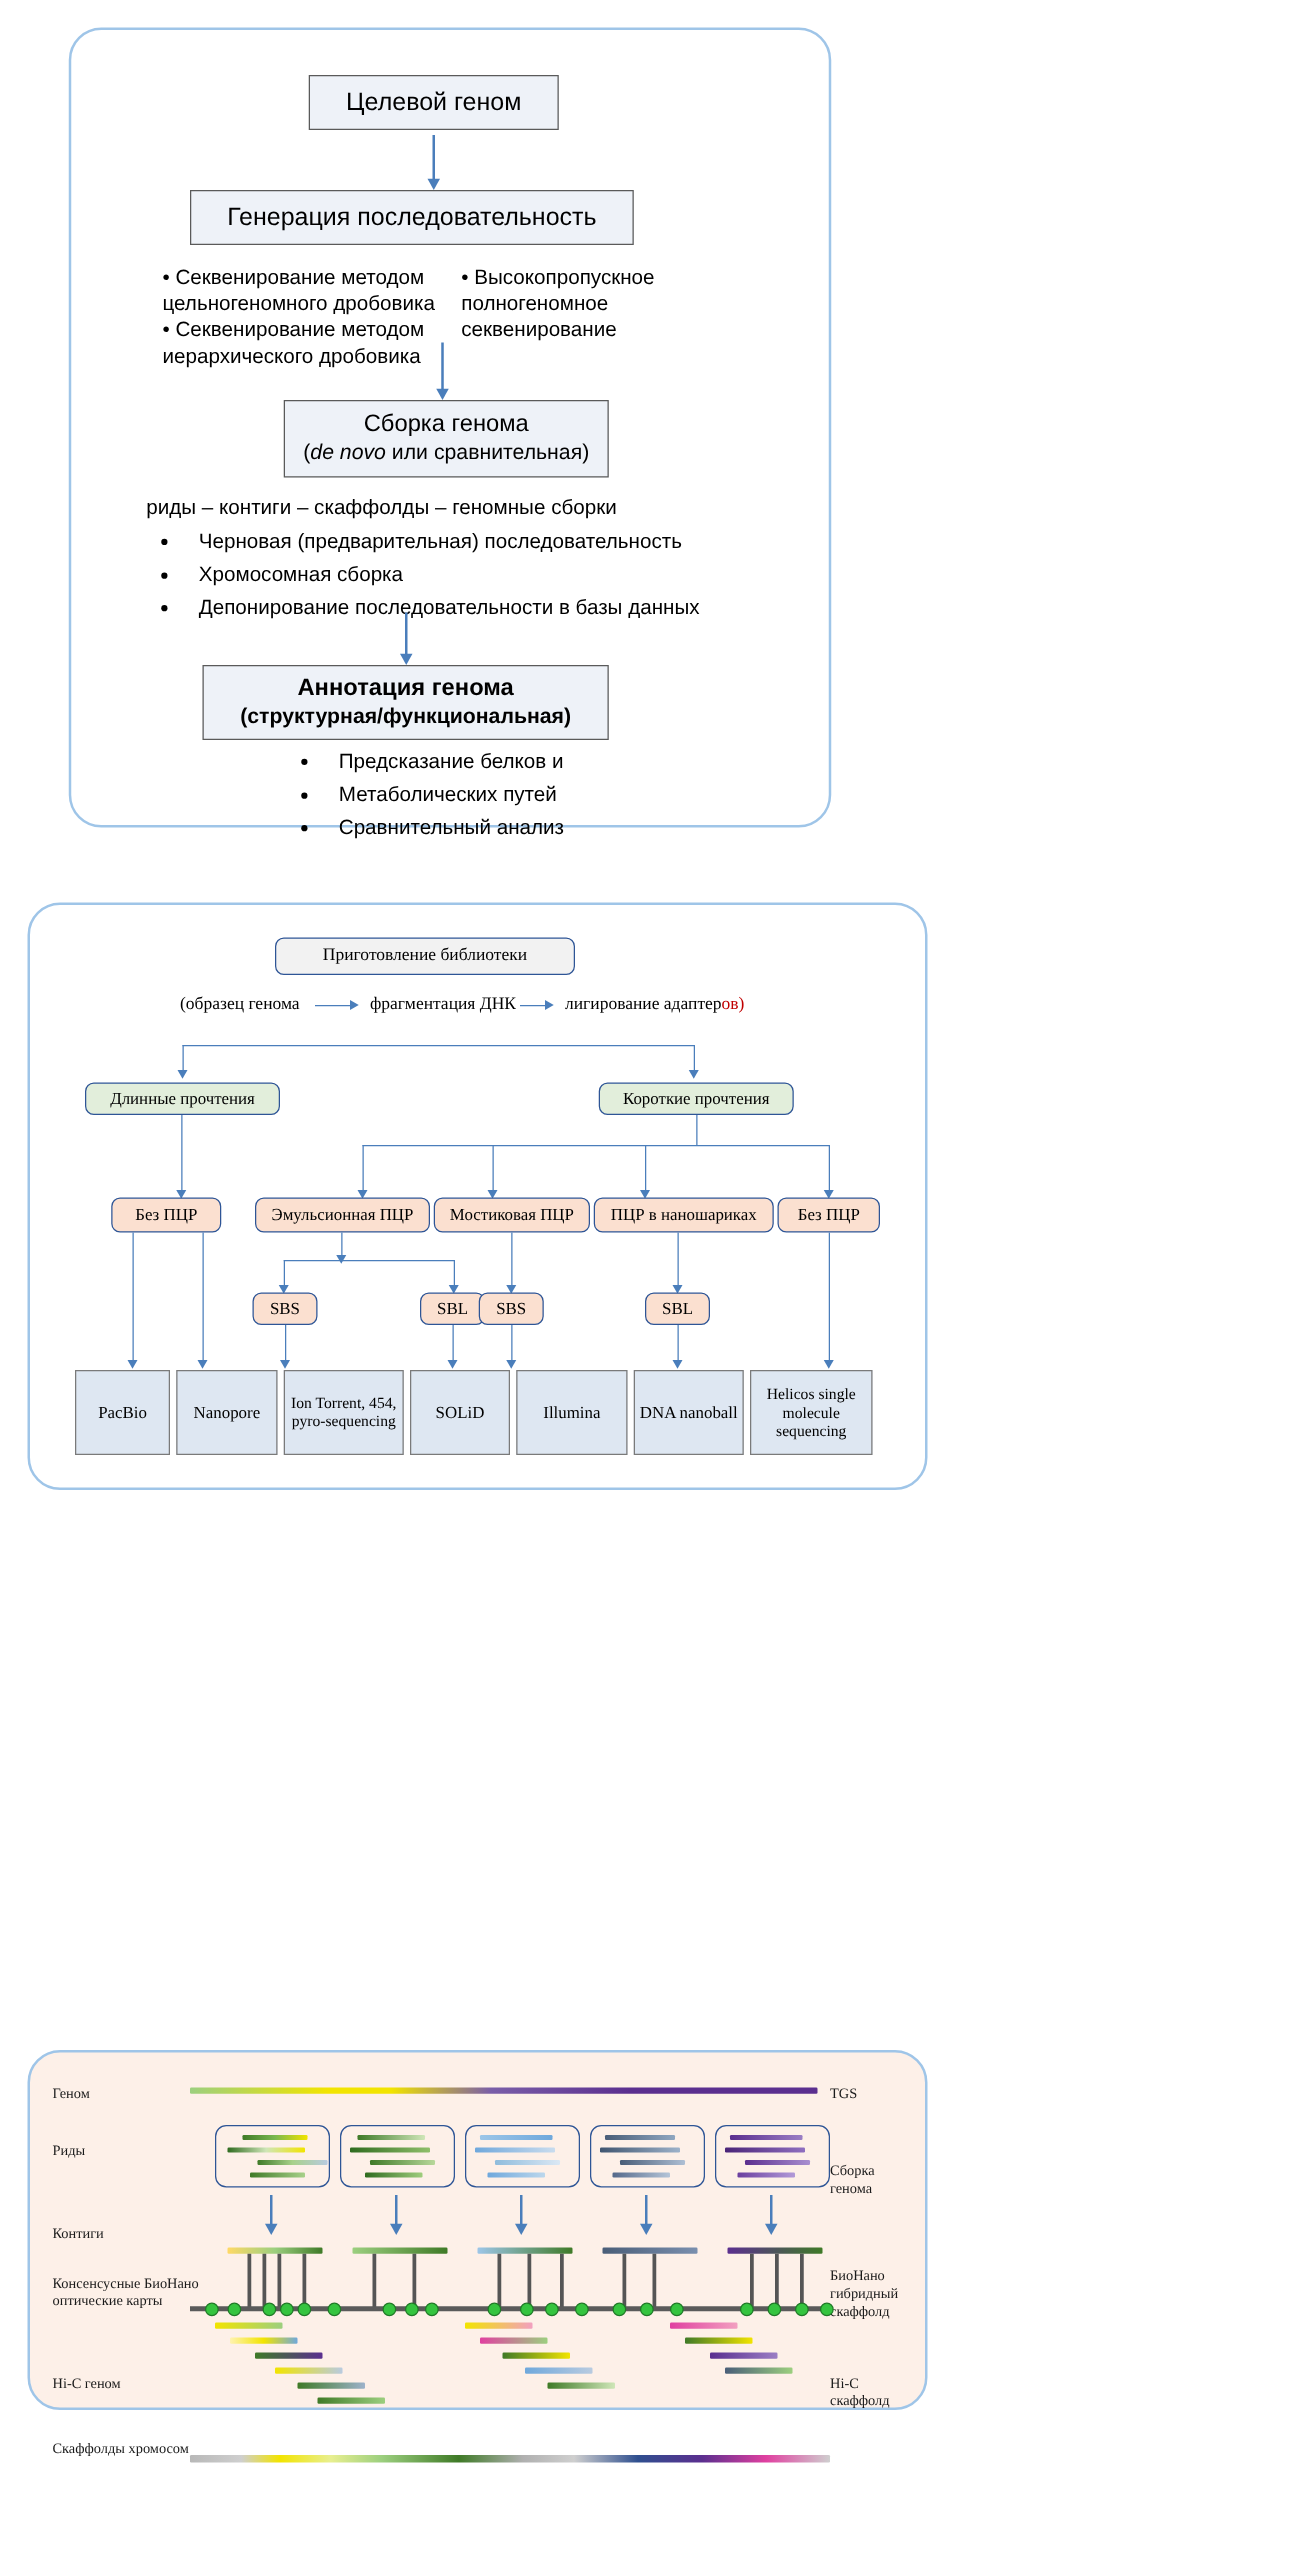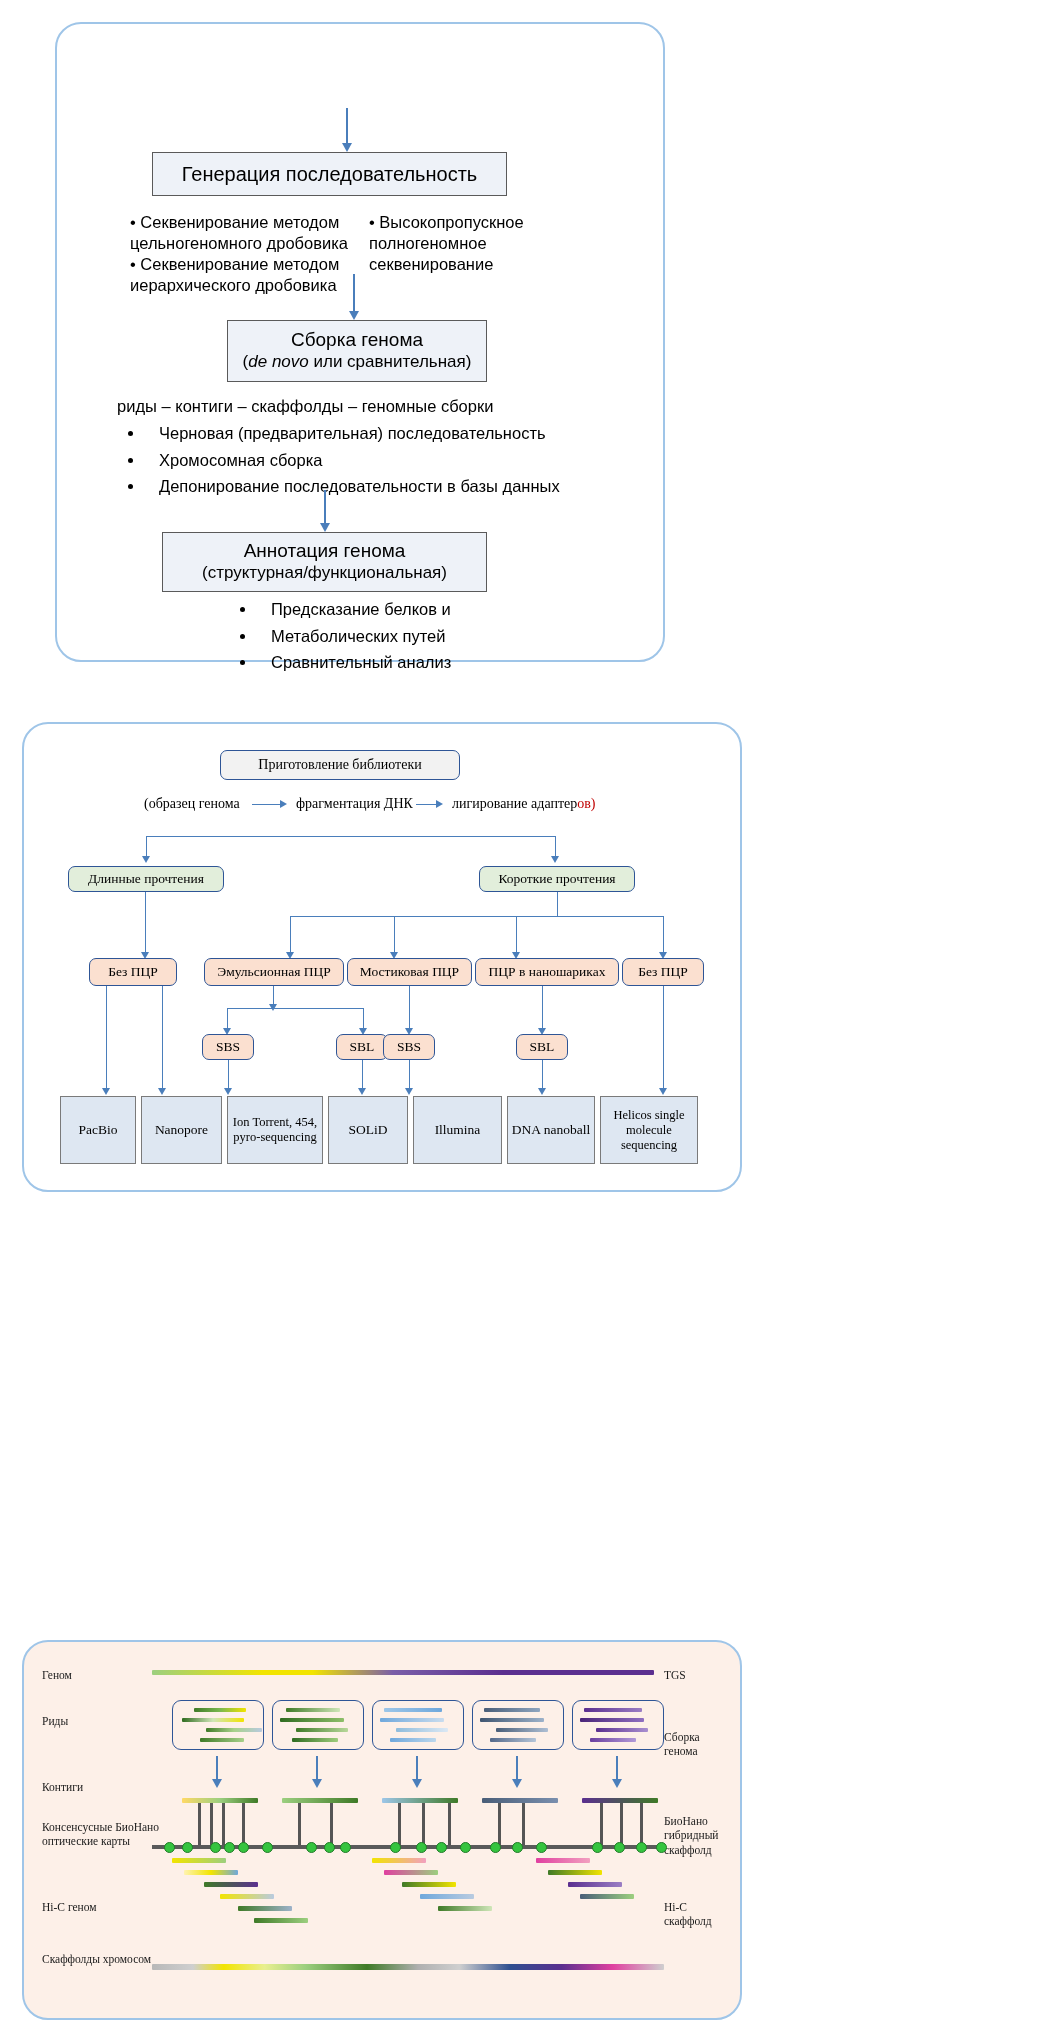--- a/index.html
+++ b/index.html
@@ -7,21 +7,21 @@
   .panel{position:absolute;border:2px solid #9fc5e8;border-radius:26px;box-sizing:border-box;}
 
   
   #panel1{left:55px;top:22px;width:610px;height:640px;background:#ffffff;}
   .box1{position:absolute;background:#eef2f8;border:1px solid #5a5a5a;box-sizing:border-box;
         display:flex;flex-direction:column;align-items:center;justify-content:center;
         font-size:20px;line-height:1.2;text-align:center;}
   .b1-title{left:190px;top:36px;width:200px;height:44px;}
   .b1-gen{left:95px;top:128px;width:355px;height:44px;}
   .b1-asm{left:170px;top:296px;width:260px;height:62px;font-size:19px;}
-  .b1-ann{left:105px;top:508px;width:325px;height:60px;font-size:19px;}
+  .b1-ann{left:105px;top:508px;width:325px;height:60px;font-size:19px;font-weight:bold;}
   .b1-asm .sub,.b1-ann .sub{font-size:17px;}
   .ital{font-style:italic;}
 
   .arrow{position:absolute;width:2px;background:#4a7ebb;}
   .arrow::after{content:"";position:absolute;left:-4px;bottom:-8px;width:0;height:0;
       border-left:5px solid transparent;border-right:5px solid transparent;border-top:9px solid #4a7ebb;}
 
   .blk{position:absolute;font-size:16.5px;line-height:1.28;}
   .blk.left{left:73px;top:188px;width:245px;}
   .blk.right{left:312px;top:188px;width:215px;}
@@ -44,33 +44,36 @@
           font-family:"Liberation Serif",serif;font-size:13.5px;line-height:1.2;}
   .ln{position:absolute;background:#4a7ebb;}
   .ln.v{width:1.3px;}
   .ln.h{height:1.3px;}
   .ahead{position:absolute;width:0;height:0;border-left:4.5px solid transparent;
          border-right:4.5px solid transparent;border-top:7.5px solid #4a7ebb;}
   .aright{position:absolute;width:0;height:0;border-top:4.5px solid transparent;
          border-bottom:4.5px solid transparent;border-left:7.5px solid #4a7ebb;}
   .libline{position:absolute;font-family:"Liberation Serif",serif;font-size:14px;white-space:nowrap;}
   .red{color:#c00000;}
-  #panel3b{left:22px;top:1640px;width:720px;height:380px;background:#fdf0e8;}
+  #panel3b{left:22px;top:1640px;width:720px;height:288px;background:#fdf0e8;}
   .p3lab{position:absolute;font-family:"Liberation Serif",serif;font-size:11.5px;line-height:1.25;color:#1a1a1a;}
   .seg{position:absolute;height:5px;border-radius:1px;}
   .readbox{position:absolute;border:1.3px solid #2e5596;border-radius:9px;background:transparent;}
   .dot{position:absolute;width:9px;height:9px;border-radius:50%;background:#35c43f;border:1px solid #1f7a27;}
   .tick{position:absolute;width:2.5px;background:#555;}
   .backbone{position:absolute;height:4px;background:#5a5a5a;}
 </style>
 </head>
 <body>
 
 <div class="panel" id="panel1">
 
+  <div class="box1 b1-title">
+    <span>Целевой геном</span>
+  </div>
   <div class="arrow" style="left:289px;top:84px;height:36px;"></div>
 
   <div class="box1 b1-gen">
     <span>Генерация последовательность</span>
   </div>
 
   <div class="blk right" style="white-space:pre-line;">• Высокопропускное полногеномное секвенирование</div>
   <div class="blk left" style="white-space:pre-line;">• Секвенирование методом цельногеномного дробовика
 • Секвенирование методом иерархического дробовика</div>
 

